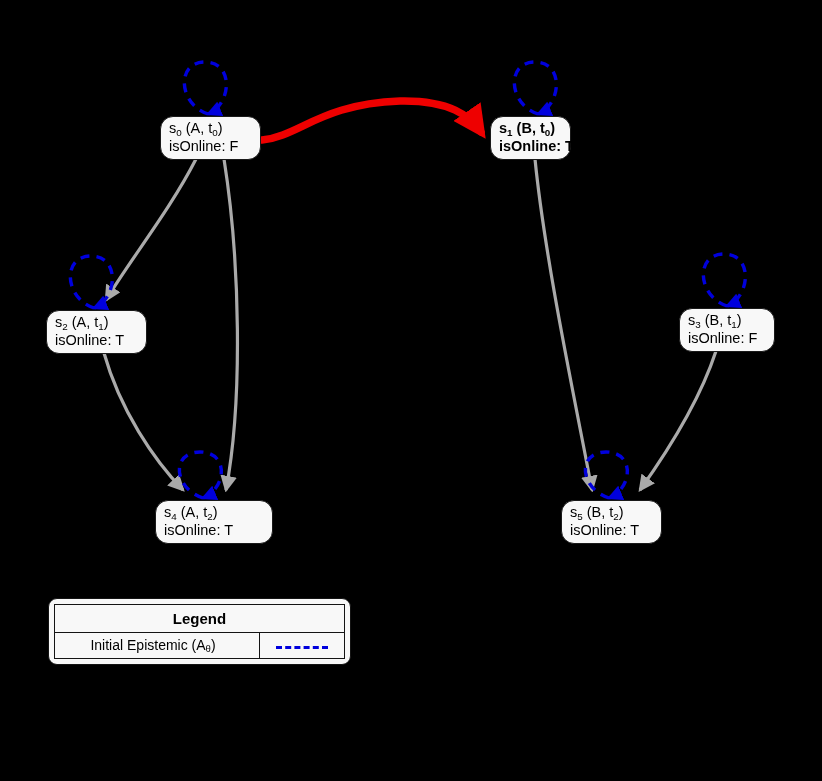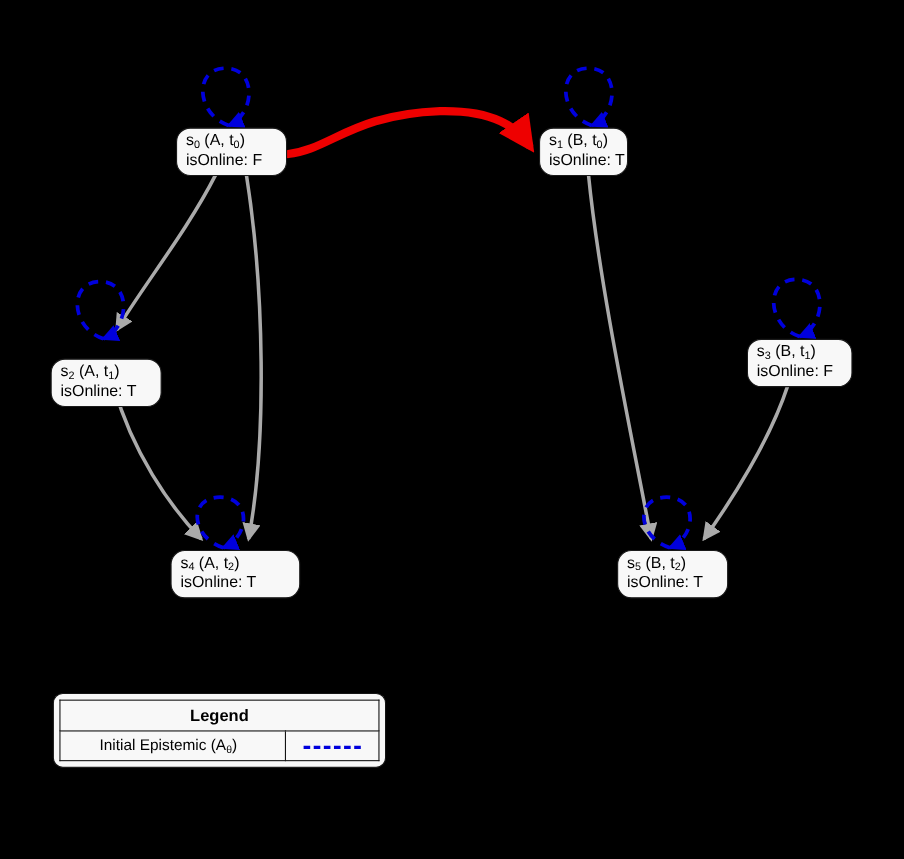--- a/index.html
+++ b/index.html
@@ -53,21 +53,20 @@
     position: absolute;
     left: 48px;
     top: 598px;
     width: 303px;
     background: #f8f8f8;
     border: 1.5px solid #141414;
     border-radius: 9px;
     box-sizing: border-box;
     padding: 5px;
     z-index: 6;
-    margin-top: 32px;
   }
   #legend table {
     border-collapse: collapse;
     width: 100%;
     background: #f8f8f8;
   }
   #legend td {
     border: 1.5px solid #141414;
     color: #000000;
     font-size: 14px;
@@ -160,26 +159,26 @@
     <path d="M 203 498 C 173 488 171 452 200 452 C 229 452 227 488 203 498" fill="none" stroke="#0000dd" stroke-width="3.4" stroke-dasharray="9 7" marker-end="url(#arrow-blue)"></path>
 
     <path d="M 609 498 C 579 488 577 452 606 452 C 635 452 633 488 609 498" fill="none" stroke="#0000dd" stroke-width="3.4" stroke-dasharray="9 7" marker-end="url(#arrow-blue)"></path>
   </svg>
 
   <div class="node" style="left:160px; top:116px; width:101px;">
     <span class="line1">s<sub>0</sub> (A, t<sub>0</sub>)</span>
     <span class="line2">isOnline: F</span>
   </div>
 
-  <div class="node" style="left:490px; top:116px; width:81px;">
+  <div class="node" style="left:490px; top:116px; width:81px;font-weight:bold;">
     <span class="line1">s<sub>1</sub> (B, t<sub>0</sub>)</span>
     <span class="line2">isOnline: T</span>
   </div>
 
-  <div class="node" style="left:46px; top:310px; width:101px;margin-top:16px;">
+  <div class="node" style="left:46px; top:310px; width:101px;">
     <span class="line1">s<sub>2</sub> (A, t<sub>1</sub>)</span>
     <span class="line2">isOnline: T</span>
   </div>
 
   <div class="node" style="left:679px; top:308px; width:96px;">
     <span class="line1">s<sub>3</sub> (B, t<sub>1</sub>)</span>
     <span class="line2">isOnline: F</span>
   </div>
 
   <div class="node" style="left:155px; top:500px; width:118px;">

